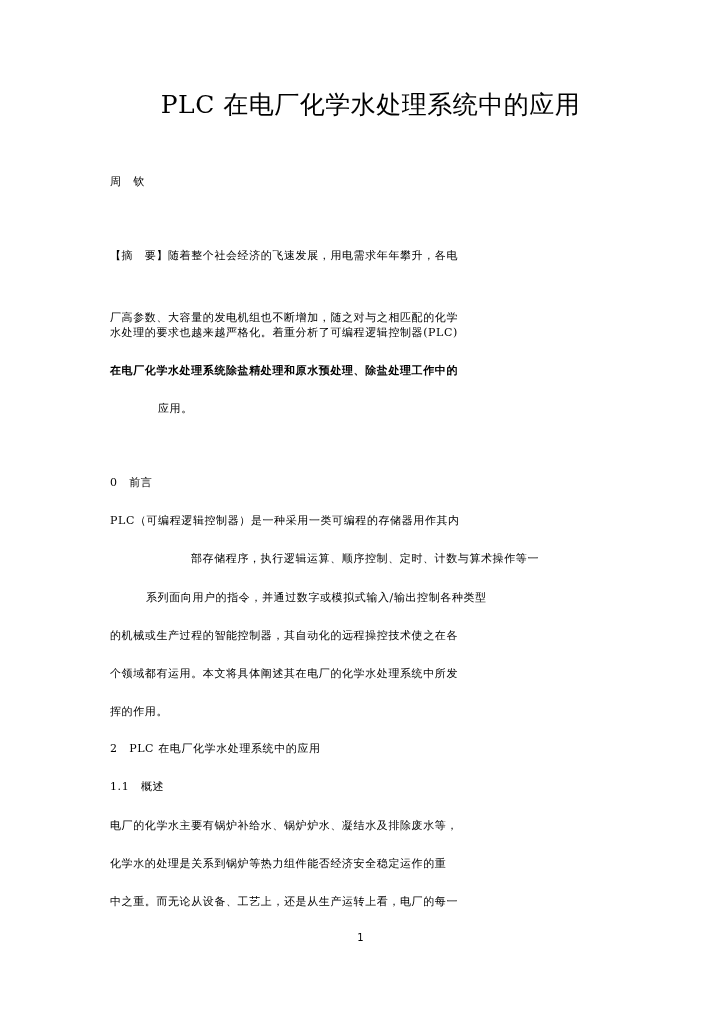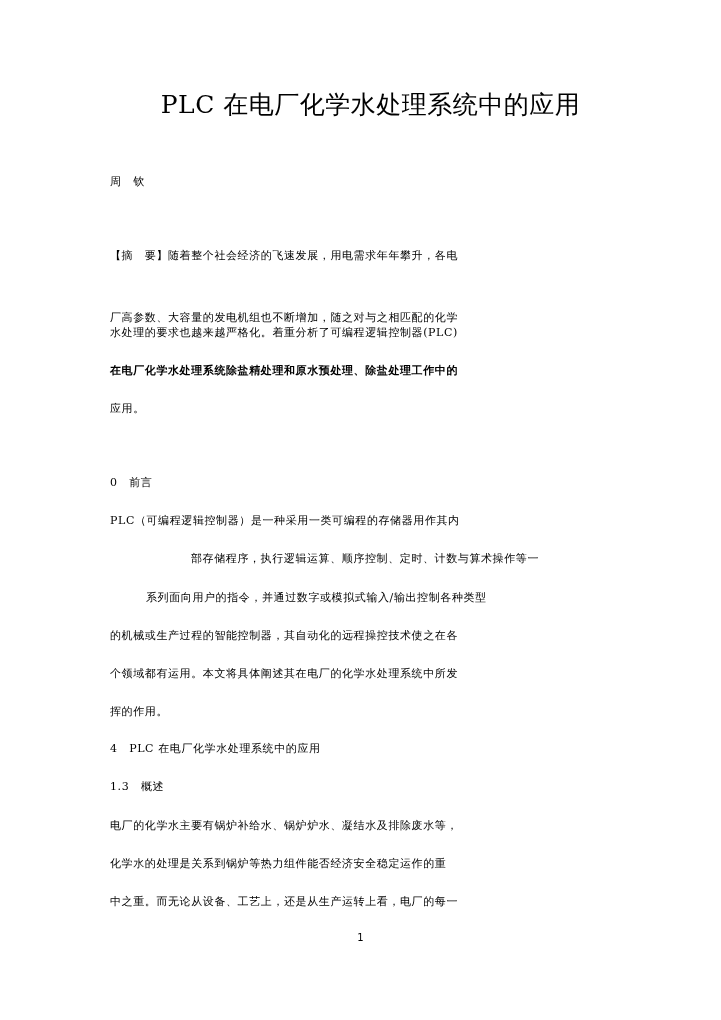--- a/index.html
+++ b/index.html
@@ -62,38 +62,38 @@
   <div class="title" style="top:88px;">PLC 在电厂化学水处理系统中的应用</div>
 
   <div class="line" style="top:171px;">周　钦</div>
 
 
   <div>
     <div class="line" style="top:245px;">【摘　要】随着整个社会经济的飞速发展，用电需求年年攀升，各电</div>
     <div class="line" style="top:292px;margin-top:15px;">厂高参数、大容量的发电机组也不断增加，随之对与之相匹配的化学</div>
     <div class="line" style="top:322px;">水处理的要求也越来越严格化。着重分析了可编程逻辑控制器(PLC)</div>
     <div class="line" style="top:360px;font-weight:bold;">在电厂化学水处理系统除盐精处理和原水预处理、除盐处理工作中的</div>
-    <div class="line" style="top:398px;">应用。</div>
+    <div class="line" style="top:398px;margin-left:48px;">应用。</div>
   </div>
 
 
   <div class="line" style="top:472px;">0　前言</div>
 
   <div>
     <div class="line" style="top:510px;">PLC（可编程逻辑控制器）是一种采用一类可编程的存储器用作其内</div>
     <div class="line" style="top:548px;text-align:center;">部存储程序，执行逻辑运算、顺序控制、定时、计数与算术操作等一</div>
     <div class="line" style="top:587px;margin-left:36px;">系列面向用户的指令，并通过数字或模拟式输入/输出控制各种类型</div>
     <div class="line" style="top:625px;">的机械或生产过程的智能控制器，其自动化的远程操控技术使之在各</div>
     <div class="line" style="top:663px;">个领域都有运用。本文将具体阐述其在电厂的化学水处理系统中所发</div>
     <div class="line" style="top:701px;">挥的作用。</div>
   </div>
 
-  <div class="line" style="top:738px;">4　PLC 在电厂化学水处理系统中的应用</div>
+  <div class="line" style="top:738px;">2　PLC 在电厂化学水处理系统中的应用</div>
 
-  <div class="line" style="top:776px;">1.3　概述</div>
+  <div class="line" style="top:776px;">1.1　概述</div>
 
   <div>
     <div class="line" style="top:815px;">电厂的化学水主要有锅炉补给水、锅炉炉水、凝结水及排除废水等，</div>
     <div class="line" style="top:853px;">化学水的处理是关系到锅炉等热力组件能否经济安全稳定运作的重</div>
     <div class="line" style="top:891px;">中之重。而无论从设备、工艺上，还是从生产运转上看，电厂的每一</div>
   </div>
 
   <div class="page-number">1</div>
 
 </div>

